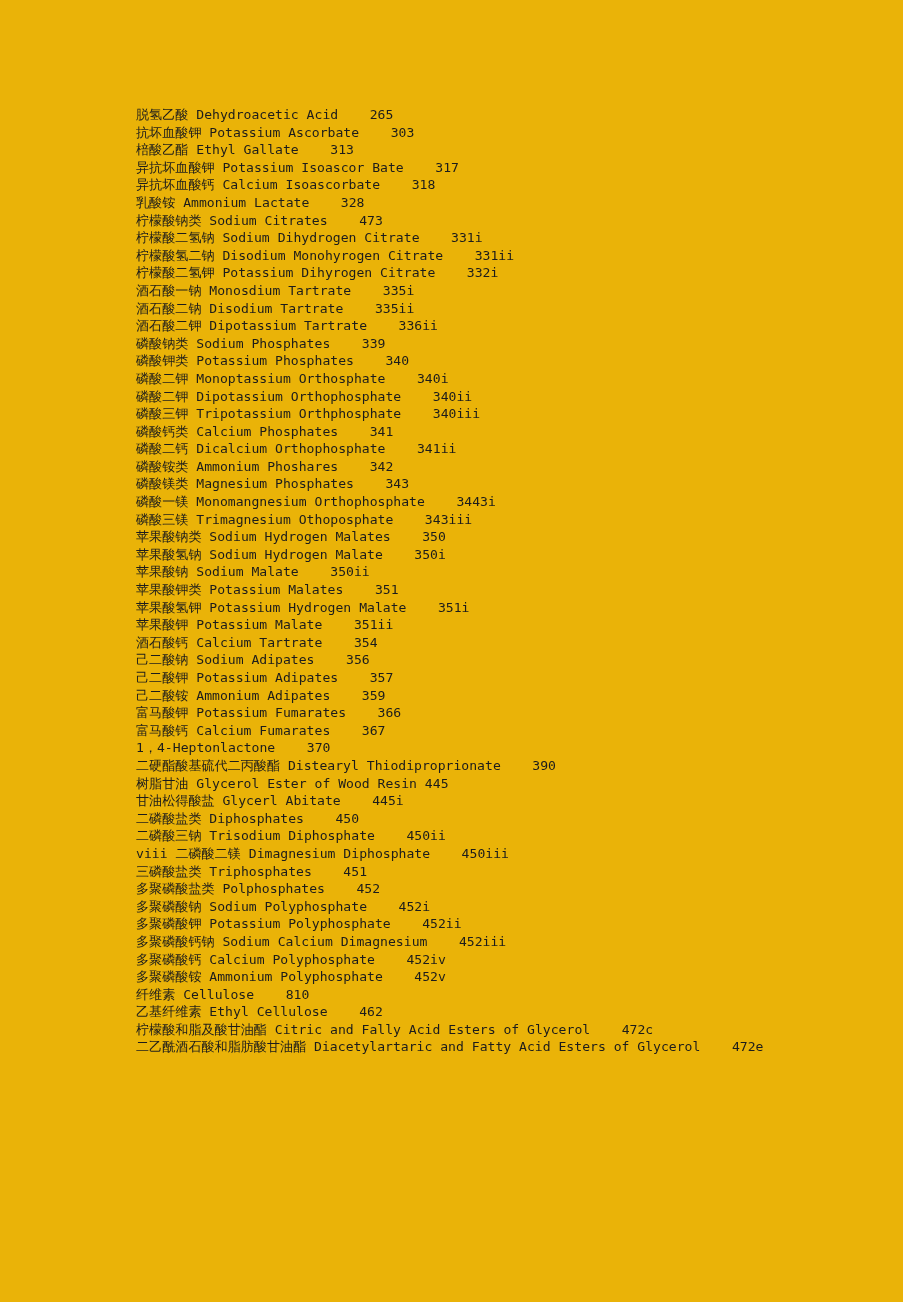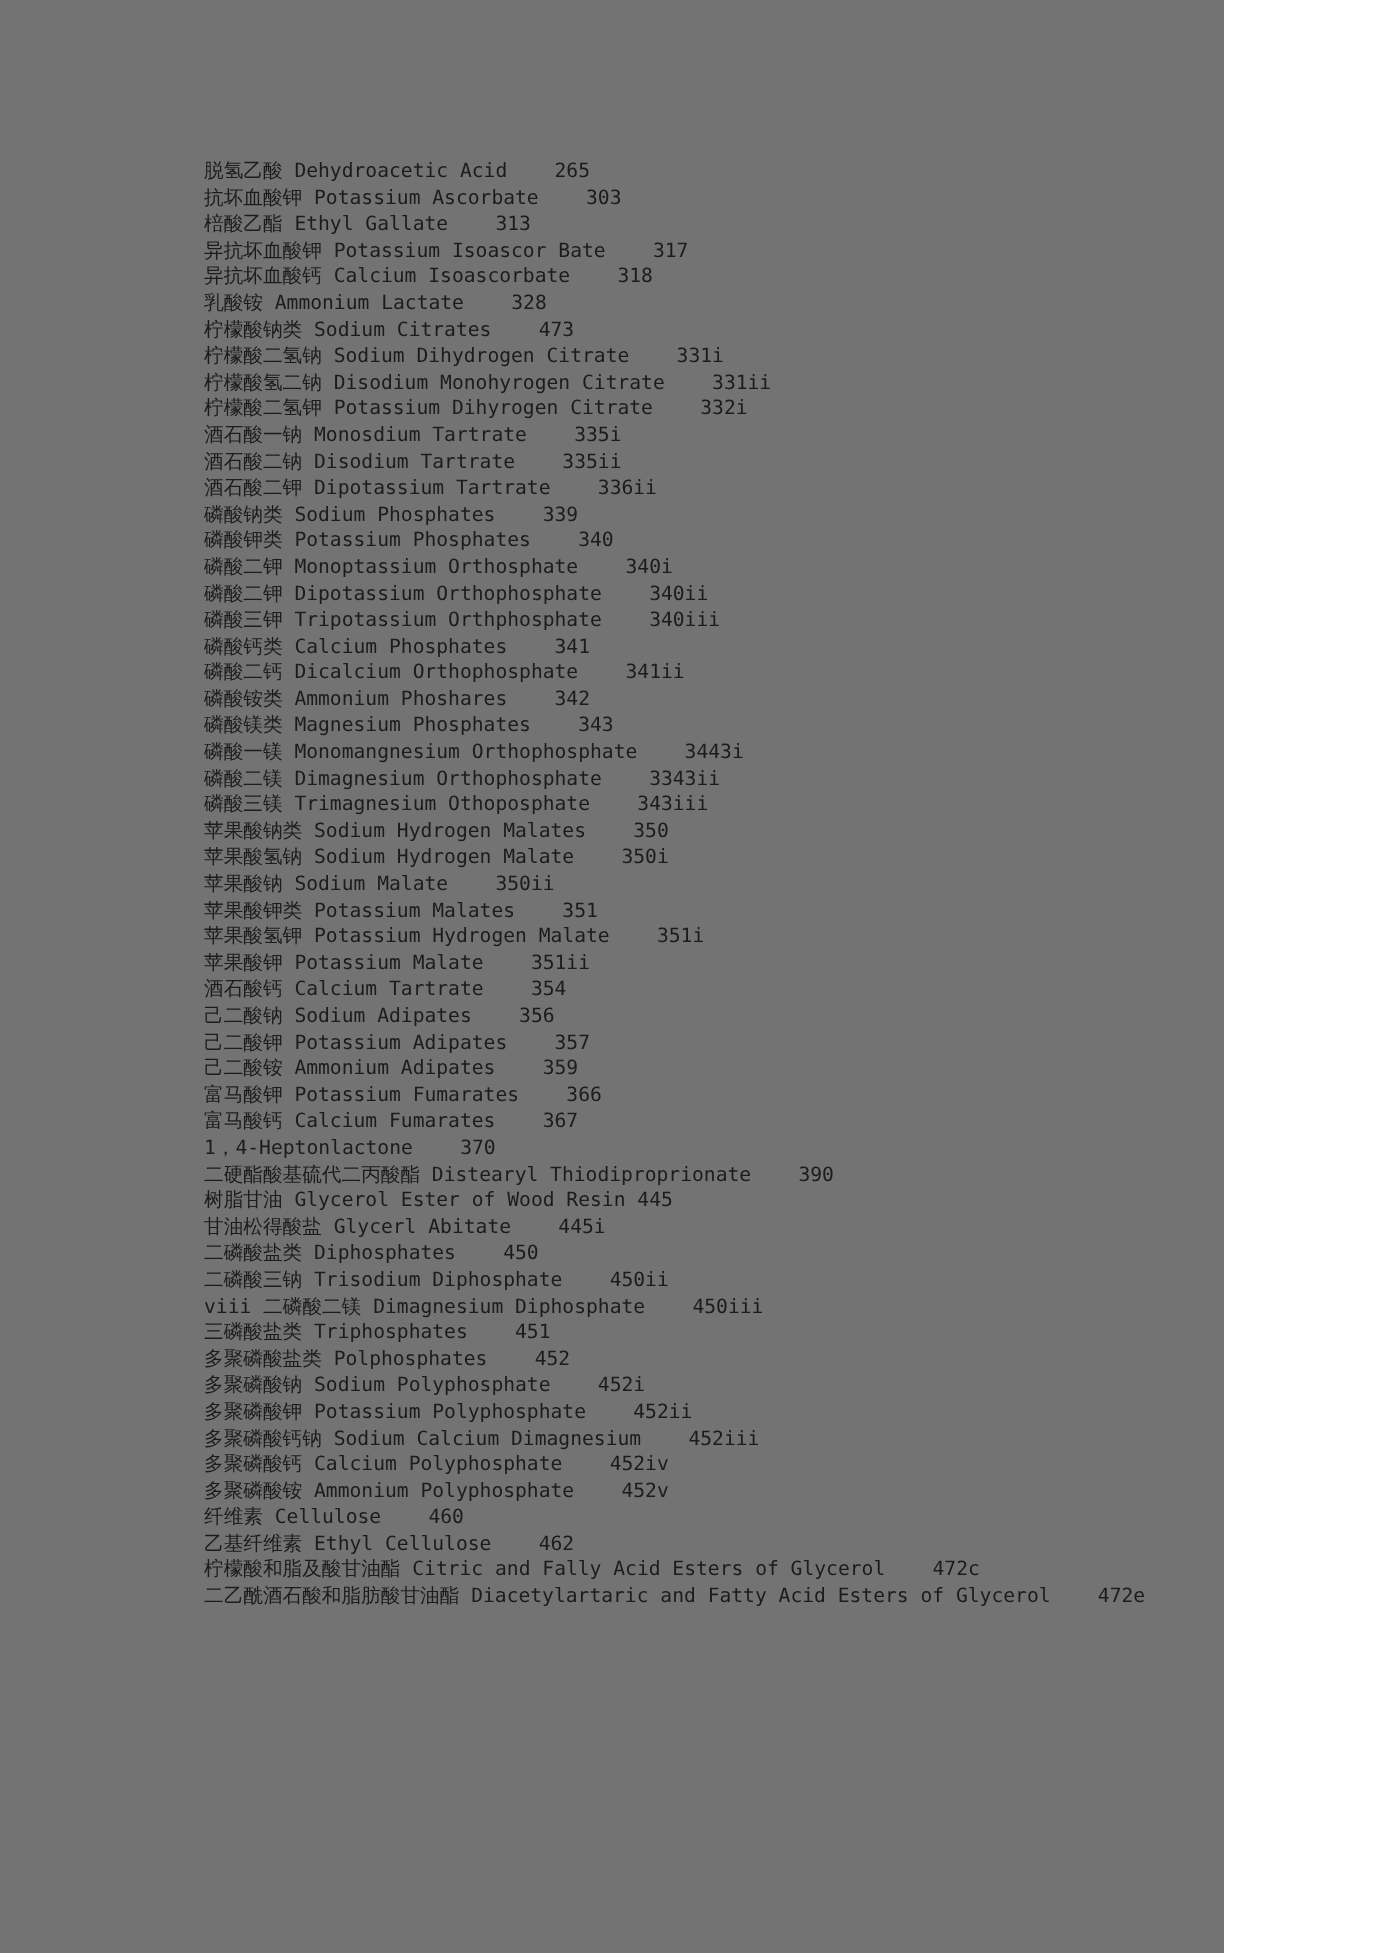--- a/index.html
+++ b/index.html
@@ -12,23 +12,23 @@
     height: 1302px;
     position: relative;
     overflow: hidden;
     font-family: "DejaVu Sans Mono", "Liberation Mono", monospace;
     color: #1a1a1a;
   }
   .page {
     position: absolute;
     left: 0;
     top: 0;
-    width: 816px;
+    width: 903px;
     height: 1302px;
-    background: #737373;
+    background: #eab308;
   }
   .text-block {
     position: absolute;
     left: 136px;
     top: 106px;
     width: 700px;
   }
   .line {
     font-size: 13.1px;
     line-height: 17.6px;
@@ -63,21 +63,20 @@
     <div class="line">磷酸钠类 Sodium Phosphates    339</div>
     <div class="line">磷酸钾类 Potassium Phosphates    340</div>
     <div class="line">磷酸二钾 Monoptassium Orthosphate    340i</div>
     <div class="line">磷酸二钾 Dipotassium Orthophosphate    340ii</div>
     <div class="line">磷酸三钾 Tripotassium Orthphosphate    340iii</div>
     <div class="line">磷酸钙类 Calcium Phosphates    341</div>
     <div class="line">磷酸二钙 Dicalcium Orthophosphate    341ii</div>
     <div class="line">磷酸铵类 Ammonium Phoshares    342</div>
     <div class="line">磷酸镁类 Magnesium Phosphates    343</div>
     <div class="line">磷酸一镁 Monomangnesium Orthophosphate    3443i</div>
-    <div class="line">磷酸二镁 Dimagnesium Orthophosphate    3343ii</div>
     <div class="line">磷酸三镁 Trimagnesium Othoposphate    343iii</div>
     <div class="line">苹果酸钠类 Sodium Hydrogen Malates    350</div>
     <div class="line">苹果酸氢钠 Sodium Hydrogen Malate    350i</div>
     <div class="line">苹果酸钠 Sodium Malate    350ii</div>
     <div class="line">苹果酸钾类 Potassium Malates    351</div>
     <div class="line">苹果酸氢钾 Potassium Hydrogen Malate    351i</div>
     <div class="line">苹果酸钾 Potassium Malate    351ii</div>
     <div class="line">酒石酸钙 Calcium Tartrate    354</div>
     <div class="line">己二酸钠 Sodium Adipates    356</div>
     <div class="line">己二酸钾 Potassium Adipates    357</div>
@@ -91,18 +90,18 @@
     <div class="line">二磷酸盐类 Diphosphates    450</div>
     <div class="line">二磷酸三钠 Trisodium Diphosphate    450ii</div>
     <div class="line">viii 二磷酸二镁 Dimagnesium Diphosphate    450iii</div>
     <div class="line">三磷酸盐类 Triphosphates    451</div>
     <div class="line">多聚磷酸盐类 Polphosphates    452</div>
     <div class="line">多聚磷酸钠 Sodium Polyphosphate    452i</div>
     <div class="line">多聚磷酸钾 Potassium Polyphosphate    452ii</div>
     <div class="line">多聚磷酸钙钠 Sodium Calcium Dimagnesium    452iii</div>
     <div class="line">多聚磷酸钙 Calcium Polyphosphate    452iv</div>
     <div class="line">多聚磷酸铵 Ammonium Polyphosphate    452v</div>
-    <div class="line">纤维素 Cellulose    460</div>
+    <div class="line">纤维素 Cellulose    810</div>
     <div class="line">乙基纤维素 Ethyl Cellulose    462</div>
     <div class="line">柠檬酸和脂及酸甘油酯 Citric and Fally Acid Esters of Glycerol    472c</div>
     <div class="line">二乙酰酒石酸和脂肪酸甘油酯 Diacetylartaric and Fatty Acid Esters of Glycerol    472e</div>
   </div>
 </div>
 
 </body></html>

